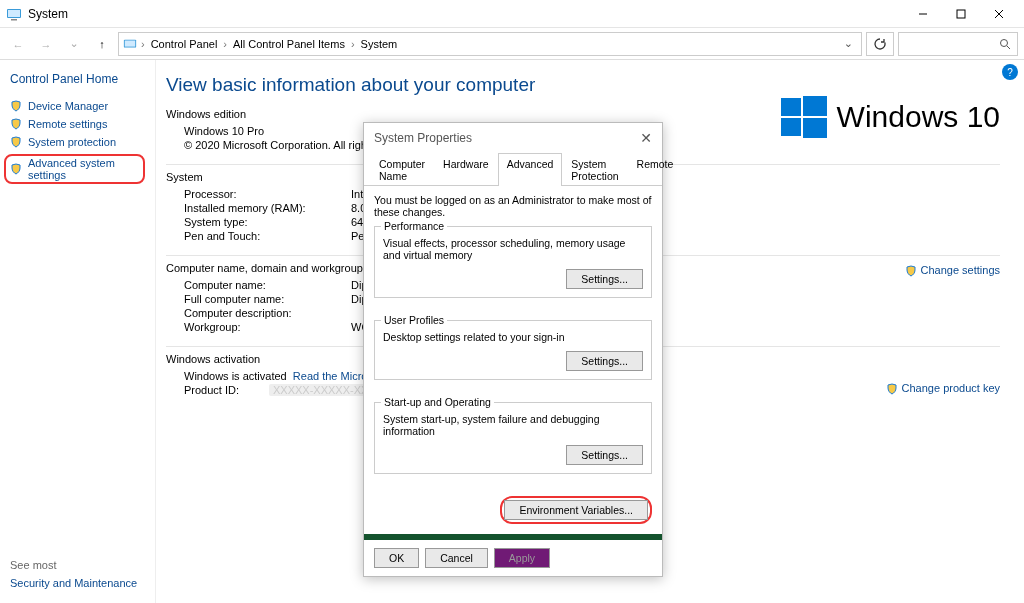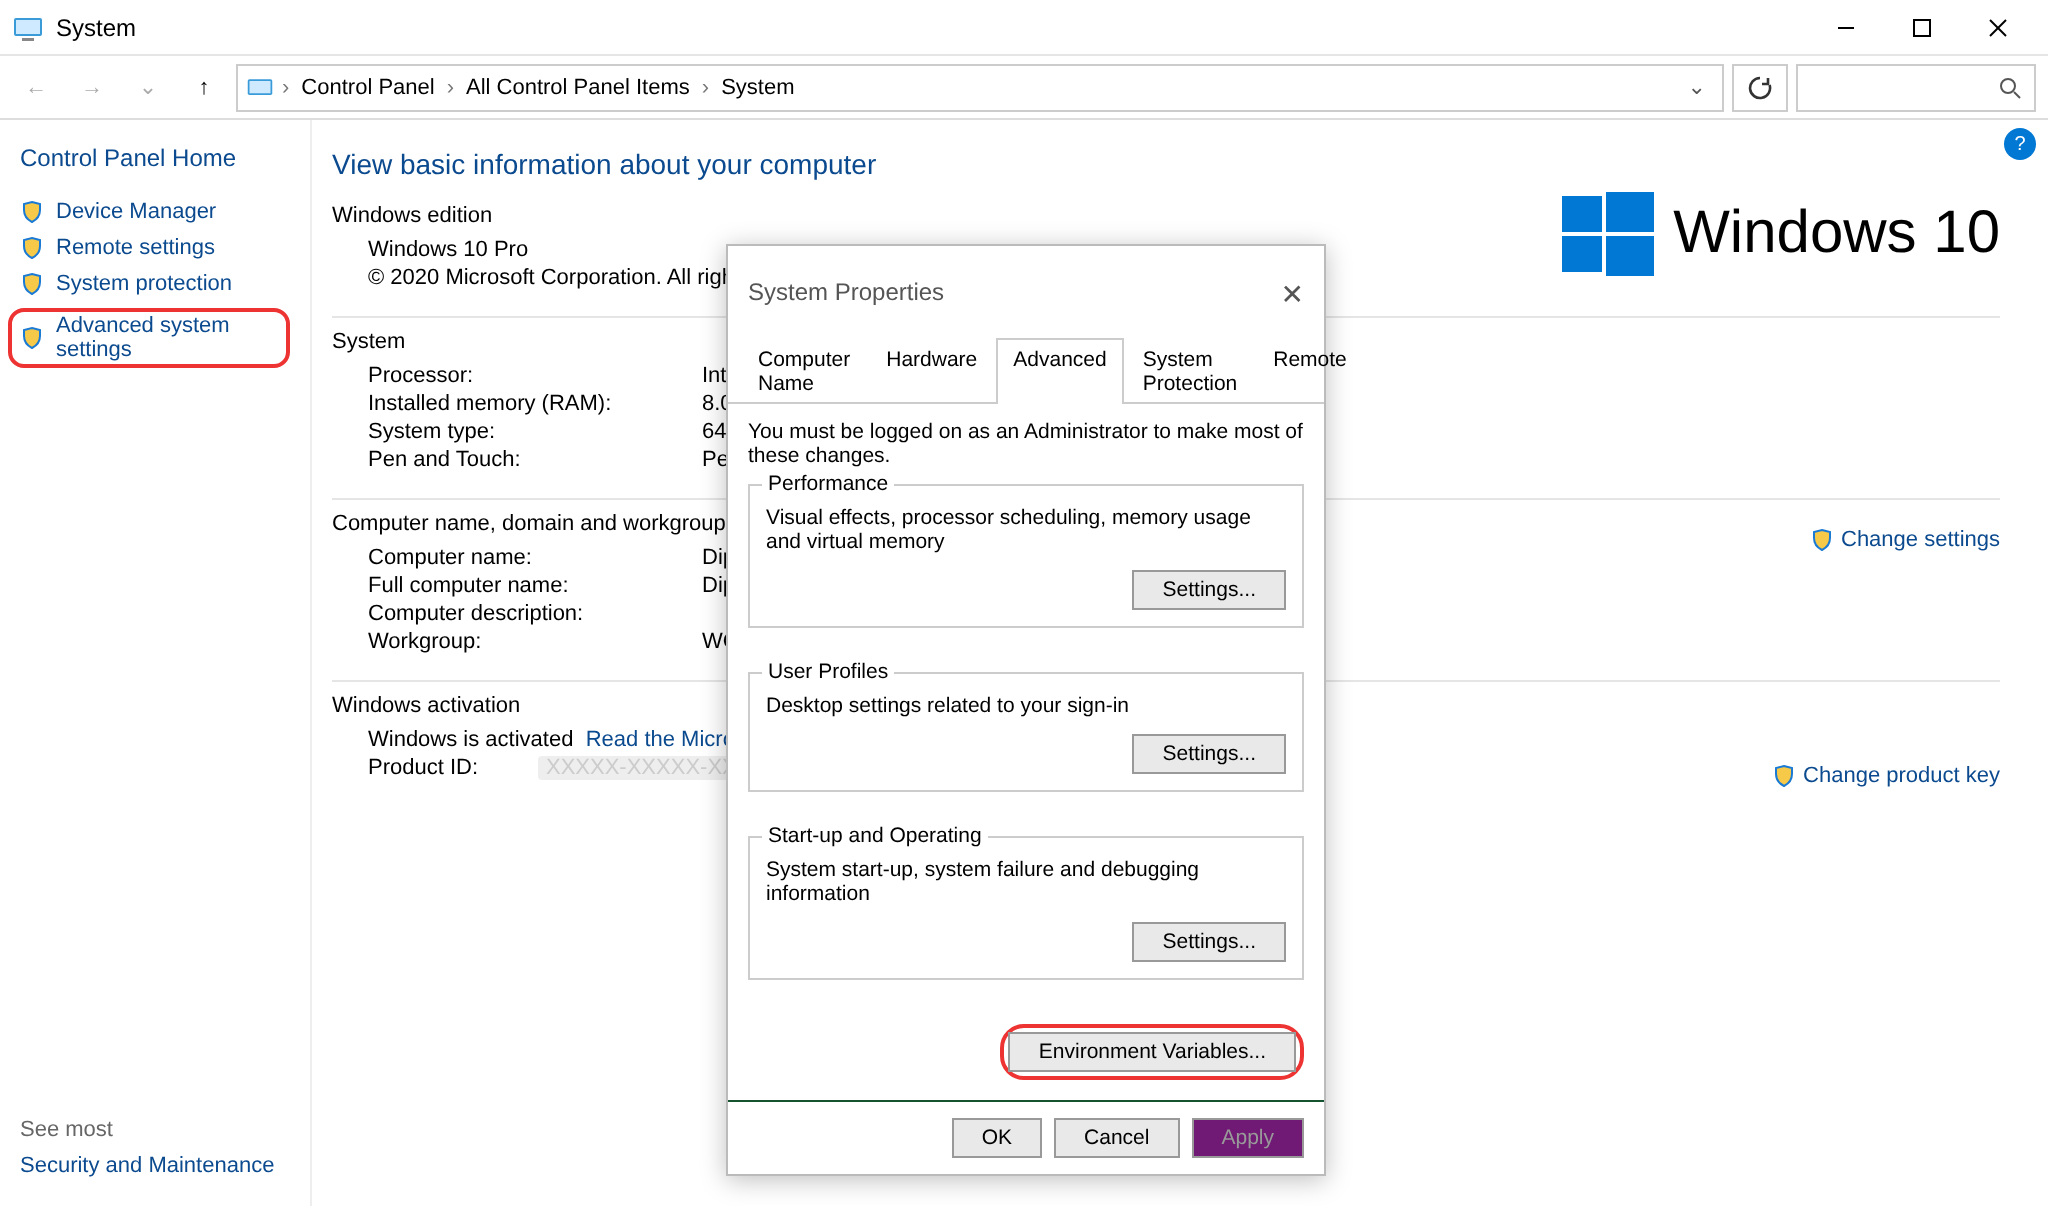--- a/index.html
+++ b/index.html
@@ -25,57 +25,57 @@
 
 
 .content { display: flex; height: calc(603px - 28px - 32px); position: relative; }
 .leftpane { width: 155px; padding: 12px 10px; }
 .leftpane h4 { color: #0b4a8f; font-size: 12px; font-weight: 400; margin-bottom: 14px; }
 .leftlink { display: flex; align-items: center; gap: 6px; margin-bottom: 6px; color: #0b4a8f; cursor: pointer; }
 .leftlink .shield { width: 12px; height: 12px; }
 .highlight-box { border: 2px solid #e33; border-radius: 8px; padding: 1px 4px; margin-left: -6px; }
 
 .mainpane { flex: 1; padding: 14px 24px 14px 10px; border-left: 1px solid #eee; position: relative; }
-.mainpane h1 { color: #0b4a8f; font-size: 14px; font-weight: 400; margin-bottom: 12px; }
+.mainpane h1 { color: #0b4a8f; font-size: 19px; font-weight: 400; margin-bottom: 12px; }
 .sect { margin-bottom: 12px; }
 .sect-title { font-size: 11px; margin-bottom: 4px; }
 .kv { display: flex; padding: 1px 0 1px 18px; }
 .kv .k { width: 167px; color: #000; }
 .kv .v { color: #000; }
 .hr { border-top: 1px solid #e5e5e5; margin: 6px 0; }
 .link { color: #0b4a8f; cursor: pointer; }
 .right-links { position: absolute; right: 24px; }
 .right-links.r1 { top: 204px; }
 .right-links.r2 { top: 322px; }
 .winlogo { position: absolute; right: 24px; top: 34px; display: flex; align-items: center; gap: 10px; }
 .winlogo .txt { font-size: 30px; color: #000000; font-weight: 300; }
 
 .seealso { position: absolute; bottom: 14px; left: 10px; }
 .seealso .hd { color: #666; margin-bottom: 6px; }
 
 .help-icon { position: absolute; right: 6px; top: 64px; width: 16px; height: 16px; background: #0078d4; color: #fff; border-radius: 50%; font-size: 10px; display: flex; align-items: center; justify-content: center; }
 
 
 .dialog { position: absolute; left: 363px; top: 122px; width: 300px; background: #fff; border: 1px solid #bbb; box-shadow: 0 2px 12px rgba(0,0,0,.25); z-index: 10; }
-.dlg-title { height: 30px; display: flex; align-items: flex-start; padding: 0 10px; color: #555; font-size: 12px; margin-top: 16px; }
+.dlg-title { height: 30px; display: flex; align-items: center; padding: 0 10px; color: #555; font-size: 12px; }
 .dlg-title .spacer { flex: 1; }
 .dlg-close { font-size: 14px; color: #555; }
 .tabs { display: flex; border-bottom: 1px solid #ccc; padding: 0 6px; gap: 0; font-size: 10.5px; }
 .tab { padding: 4px 8px; border: 1px solid transparent; border-bottom: none; color: #000; margin-bottom: -1px; }
 .tab.active { border-color: #ccc; background: #fff; }
 .dlg-body { padding: 8px 10px 10px; font-size: 10.5px; }
 .dlg-note { margin-bottom: 8px; }
 .group { border: 1px solid #ccc; padding: 6px 8px 8px; margin-bottom: 22px; position: relative; }
 .group-title { position: absolute; top: -7px; left: 6px; background: #fff; padding: 0 3px; font-size: 10.5px; }
 .group-desc { margin: 4px 0 8px; }
 .btn-row { display: flex; justify-content: flex-end; gap: 6px; }
 .btn { border: 1px solid #999; background: #e9e9e9; padding: 3px 14px; font-size: 10.5px; cursor: pointer; }
 .btn.disabled { color: #999; background: #701a75; }
 .env-highlight { border: 2px solid #e33; border-radius: 12px; padding: 2px; display: inline-block; }
-.dlg-footer { display: flex; justify-content: flex-end; gap: 6px; padding: 8px 10px; border-top: 1px solid #14532d; }
+.dlg-footer { display: flex; gap: 6px; padding: 8px 10px; border-top: 6px solid #14532d; }
 
 
 svg { display: block; }
 </style>
 </head>
 <body>
 
 <div class="titlebar">
   <span class="icon">
     <svg width="16" height="16" viewBox="0 0 16 16">

